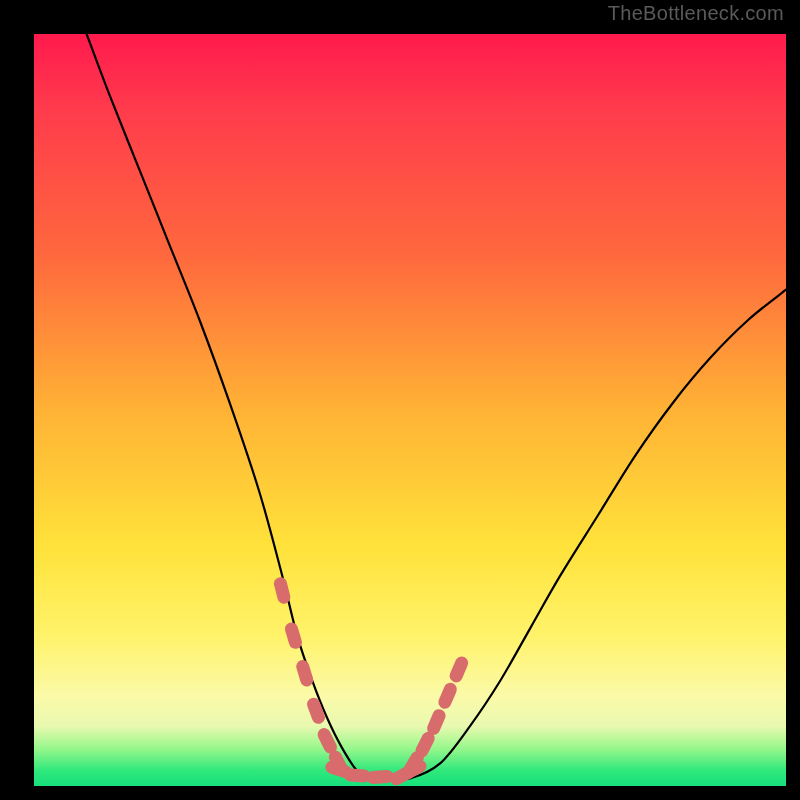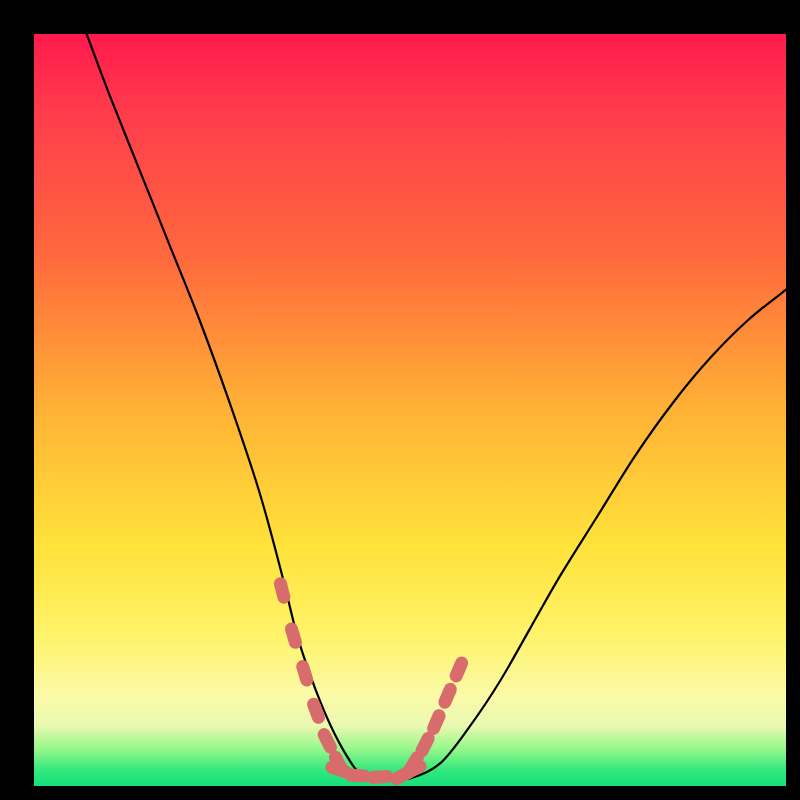--- a/index.html
+++ b/index.html
@@ -97,13 +97,14 @@
           <line x1="373.5835294117647" y1="738.7501176470588" x2="385.9364705882353" y2="732.1618823529412" class="marker"></line>
           <line x1="376.1585297120073" y1="735.4424504799878" x2="383.3614702879927" y2="723.4375495200121" class="marker"></line>
           <line x1="387.9095048315003" y1="716.9009903369994" x2="394.1704951684997" y2="704.3790096630006" class="marker"></line>
           <line x1="399.5625649099459" y1="694.5140152101264" x2="405.0774350900542" y2="681.6459847898736" class="marker"></line>
           <line x1="410.84256490994585" y1="668.1940152101264" x2="416.3574350900542" y2="655.3259847898736" class="marker"></line>
           <line x1="422.12256490994577" y1="641.8740152101263" x2="427.6374350900541" y2="629.0059847898735" class="marker"></line>
         </g>
     </svg>
 
   </div>
+  <div class="watermark">TheBottleneck.com</div>
 </div>
 
 </body></html>

